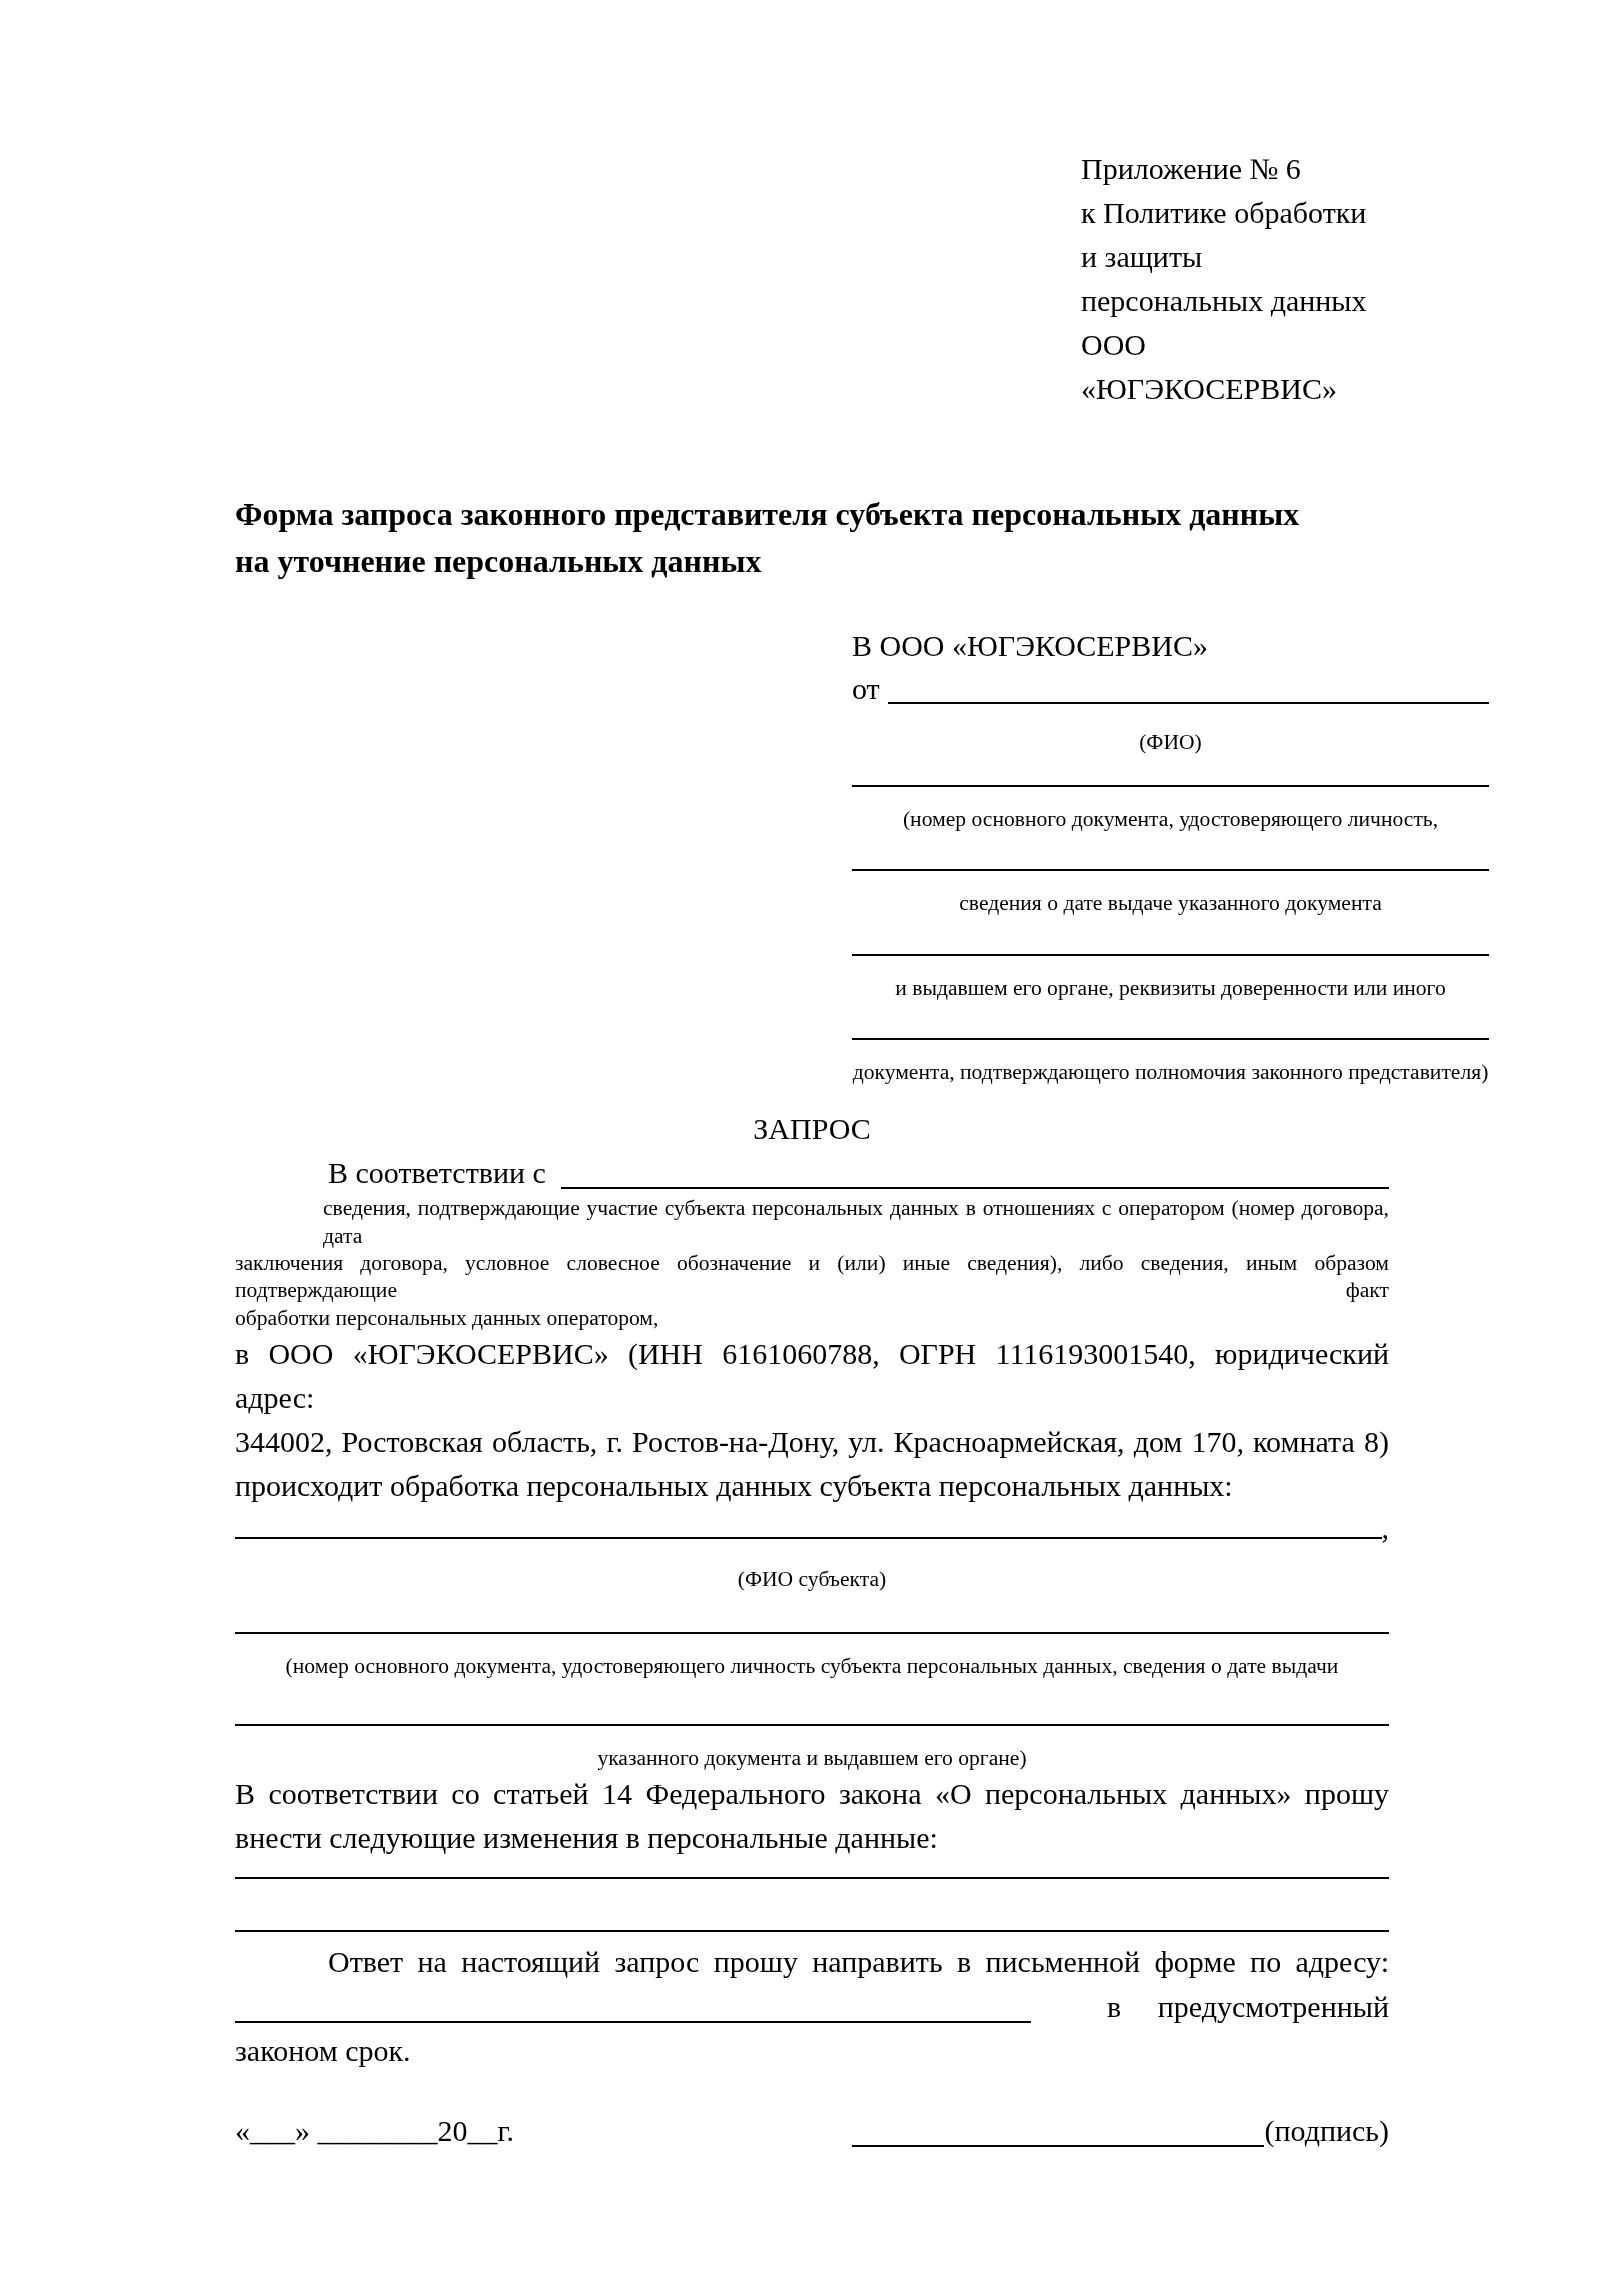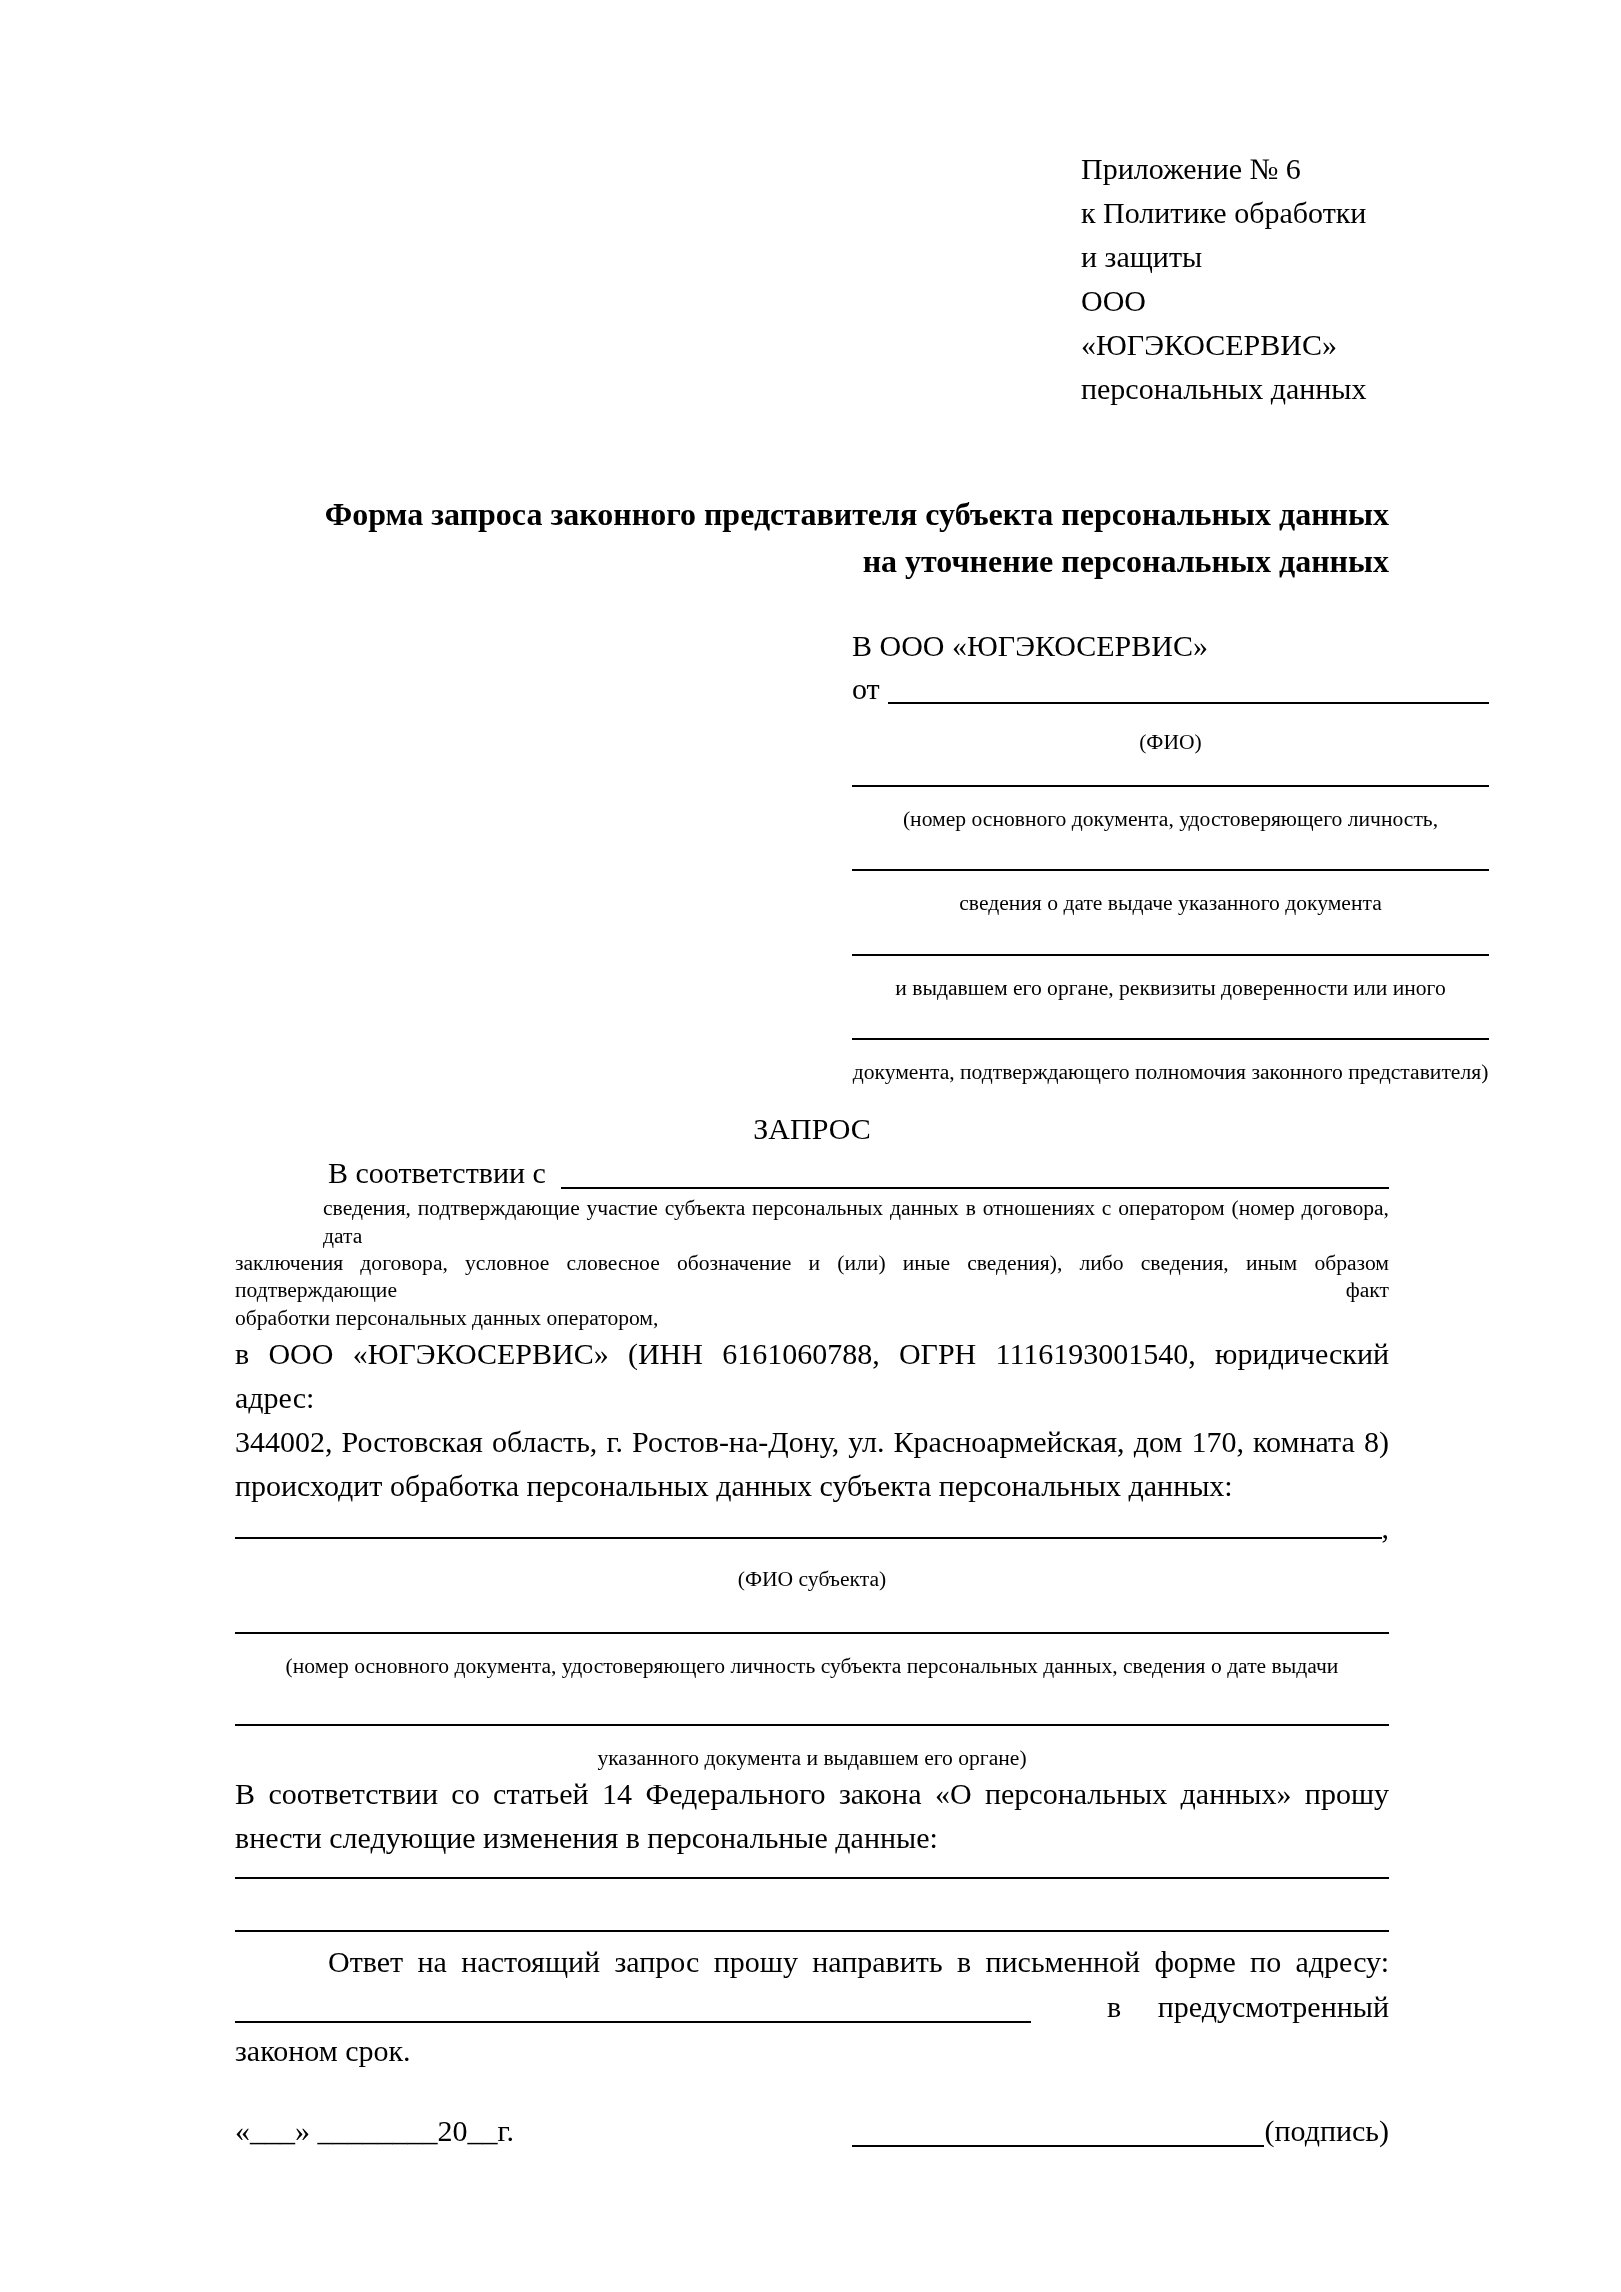--- a/index.html
+++ b/index.html
@@ -12,21 +12,21 @@
     font-family: "Liberation Serif", "DejaVu Serif", serif;
     box-sizing: border-box;
     padding: 147px 131px 0 235px; 
     overflow: hidden;
   }
   
   .header-note { margin-left: 846px; font-size: 30px; line-height: 44px; }
   
   .doc-title {
     margin-top: 80px;
-    text-align: right;
+    text-align: left;
     font-weight: bold;
     font-size: 32px;
     line-height: 47px;
   }
   
   .addressee { margin-left: 617px; margin-top: 39px; width: 637px; font-size: 30px; }
   .addr-org { line-height: 43px; }
   .from-row { display: flex; line-height: 43px; justify-content: space-between; }
   .from-row .from-label { white-space: pre; }
   .fill { flex: 1 1 auto; border-bottom: 2.9px solid #000; margin-bottom: 5.9px; margin-left: 7.8px; }
@@ -57,22 +57,22 @@
   .sig-fill { width: 412px; border-bottom: 2.9px solid #000; margin-bottom: 5.9px; }
 </style>
 </head>
 <body>
 
 <div class="page">
 
   <div class="header-note">
     <div>Приложение № 6</div>
     <div>к Политике обработки и защиты</div>
+    <div>персональных данных</div>
     <div>ООО «ЮГЭКОСЕРВИС»</div>
-    <div>персональных данных</div>
   </div>
 
   <div class="doc-title">
     <div>Форма запроса законного представителя субъекта персональных данных</div>
     <div>на уточнение персональных данных</div>
   </div>
 
   <div class="addressee">
     <div class="addr-org">В ООО «ЮГЭКОСЕРВИС»</div>
     <div class="from-row">

